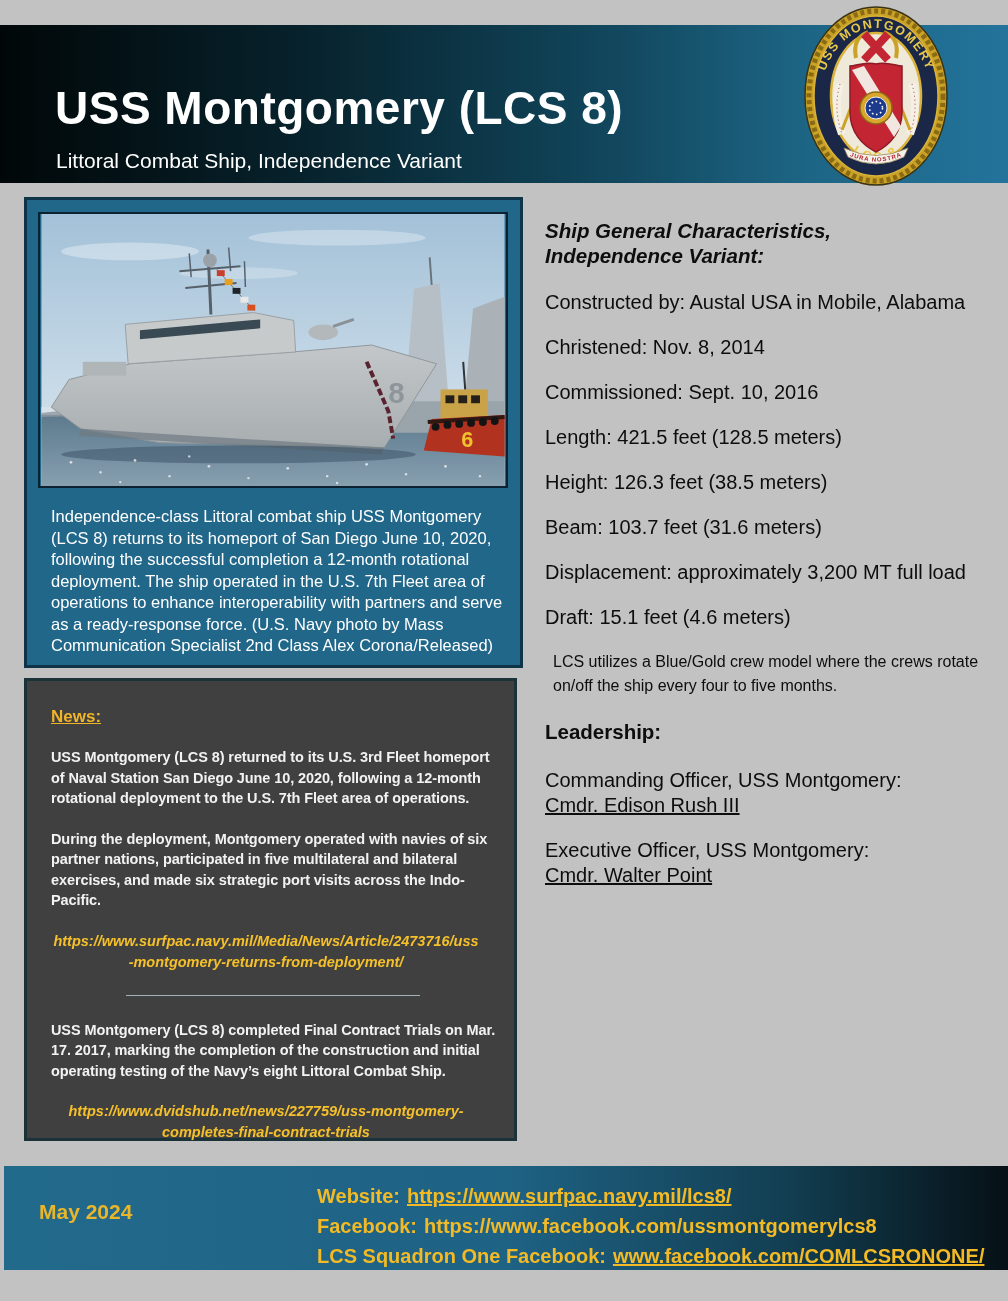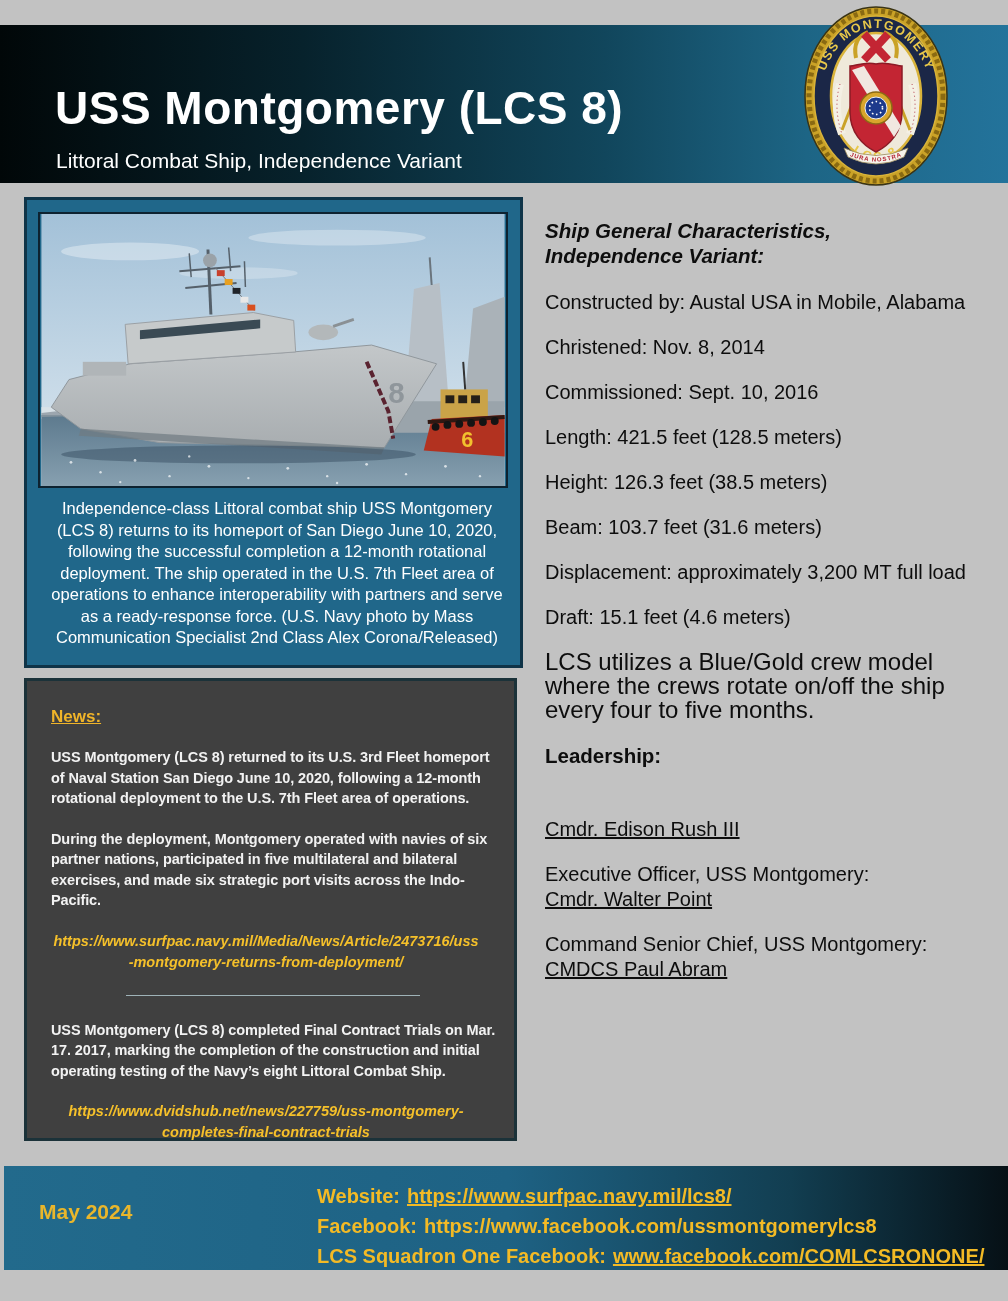--- a/index.html
+++ b/index.html
@@ -11,40 +11,40 @@
     background:linear-gradient(90deg,#010708 0%,#07222c 30%,#11465c 60%,#1d6585 80%,#23739b 100%);}
   .header-title{position:absolute;left:55px;top:56px;color:#ffffff;font-size:46px;font-weight:bold;letter-spacing:.5px;}
   .header-sub{position:absolute;left:56px;top:124px;color:#ffffff;font-size:21px;}
   .crest{position:absolute;left:804px;top:6px;width:144px;height:181px;}
 
   
   .photo-box{position:absolute;left:24px;top:197px;width:493px;height:465px;
     background:#20678a;border:3px solid #0f3448;}
   .photo-frame{position:absolute;left:11px;top:12px;width:466px;height:272px;border:2px solid #0d2230;}
   .photo-frame svg{display:block;}
-  .photo-caption{position:absolute;left:24px;top:298px;width:452px;color:#ffffff;
-    font-size:16.5px;line-height:21.5px;text-align:center;}
+  .photo-caption{position:absolute;left:24px;top:306px;width:452px;color:#ffffff;
+    font-size:16.5px;line-height:21.5px;}
 
   
   .news-box{position:absolute;left:24px;top:678px;width:493px;height:463px;
     background:#404040;border:3px solid #1b3239;box-sizing:border-box;
     padding:26px 20px 0 24px;color:#f2f2f2;}
   .news-heading{display:inline-block;color:#f0b429;font-size:17px;font-weight:bold;
     text-decoration:underline;margin-bottom:20px;}
   .news-p{font-size:14.5px;font-weight:bold;line-height:20.5px;letter-spacing:-.1px;
     margin:0 0 20px 0;width:452px;}
   .news-link{display:block;color:#f5c02a;font-size:14.5px;font-weight:bold;font-style:italic;
     line-height:21px;width:430px;overflow-wrap:anywhere;margin:0 0 6px 0;text-align:center;}
   .news-divider{border:none;border-top:1px solid #9fb3b8;width:294px;margin:22px auto 24px auto;}
 
   
   .right-col{position:absolute;left:545px;top:218px;width:448px;color:#0d0d0d;}
   .rc-heading{font-size:20.5px;font-weight:bold;font-style:italic;line-height:25px;margin:0 0 22px 0;}
   .spec-line{font-size:20px;line-height:24px;margin:0 0 21px 0;}
-  .crew-note{font-size:24px;line-height:24px;width:438px;margin:2px 0 22px 0;}
+  .crew-note{font-size:16px;line-height:24px;width:438px;margin:2px 0 22px 8px;}
   .lead-heading{font-size:20.5px;font-weight:bold;margin:0 0 24px 0;}
   .lead-entry{font-size:20px;line-height:25px;margin:0 0 20px 0;}
   .lead-name{text-decoration:underline;}
 
   
   .footer-band{position:absolute;left:4px;top:1166px;width:1008px;height:104px;
     background:linear-gradient(90deg,#226a8c 0%,#1e6284 50%,#123e51 78%,#081820 96%,#060f14 100%);text-decoration:underline;}
   .footer-date{position:absolute;left:35px;top:34px;color:#e9b62b;font-size:21px;font-weight:bold;}
   .footer-links{position:absolute;left:313px;top:15px;font-size:20px;font-weight:bold;
     color:#f3ba25;line-height:30px;}
@@ -221,30 +221,26 @@
     <div class="spec-line">Commissioned: Sept. 10, 2016</div>
     <div class="spec-line">Length: 421.5 feet (128.5 meters)</div>
     <div class="spec-line">Height: 126.3 feet (38.5 meters)</div>
     <div class="spec-line">Beam: 103.7 feet (31.6 meters)</div>
     <div class="spec-line">Displacement: approximately 3,200 MT full load</div>
     <div class="spec-line">Draft: 15.1 feet (4.6 meters)</div>
     <div class="crew-note">LCS utilizes a Blue/Gold crew model where the crews rotate on/off the ship every four to five months.</div>
 
     <div class="lead-heading">Leadership:</div>
     <div class="lead-entry">
-      <br>
+      <span>Commanding Officer, USS Montgomery:</span><br>
       <span class="lead-name">Cmdr. Edison Rush III</span>
     </div>
     <div class="lead-entry">
       <span>Executive Officer, USS Montgomery:</span><br>
       <span class="lead-name">Cmdr. Walter Point</span>
-    </div>
-    <div class="lead-entry">
-      <span>Command Senior Chief, USS Montgomery:</span><br>
-      <span class="lead-name">CMDCS Paul Abram</span>
     </div>
   </div>
 
   <div class="footer-band">
     <div class="footer-date">May 2024</div>
     <div class="footer-links">
       <div>
         <span class="f-label">Website:</span><a class="f-url-underline">https://www.surfpac.navy.mil/lcs8/</a>
       </div>
       <div>

